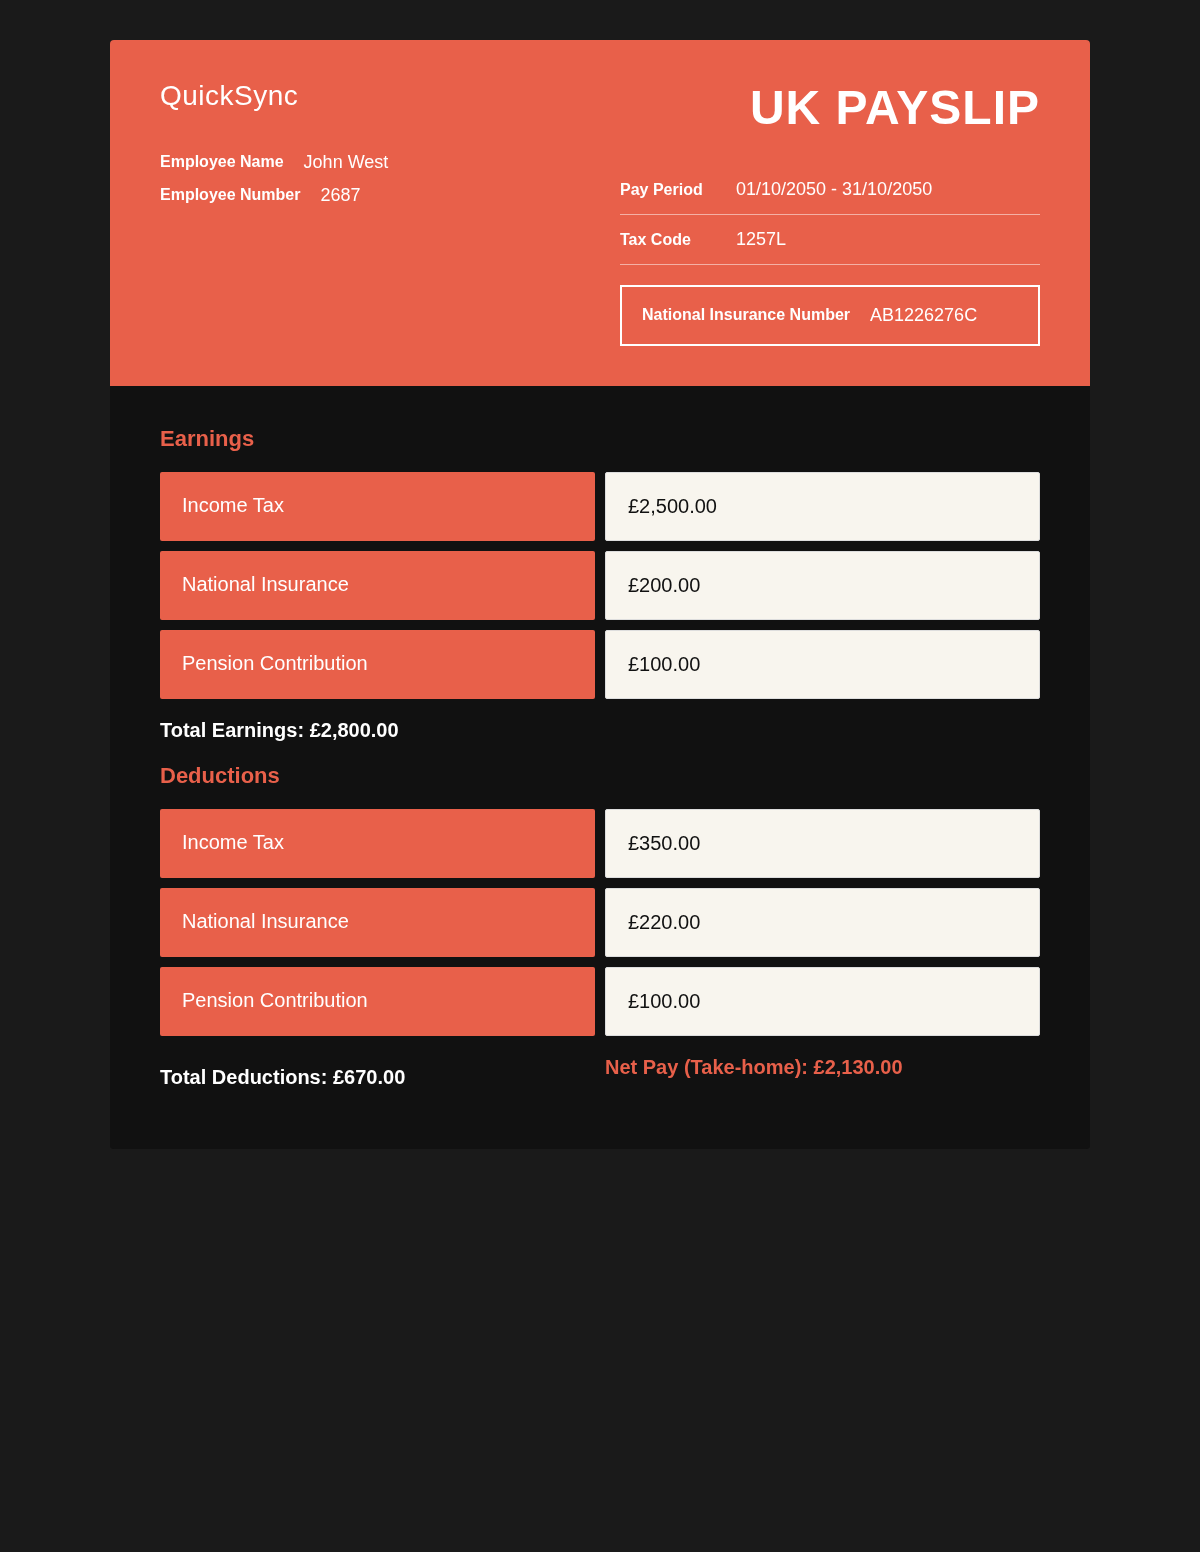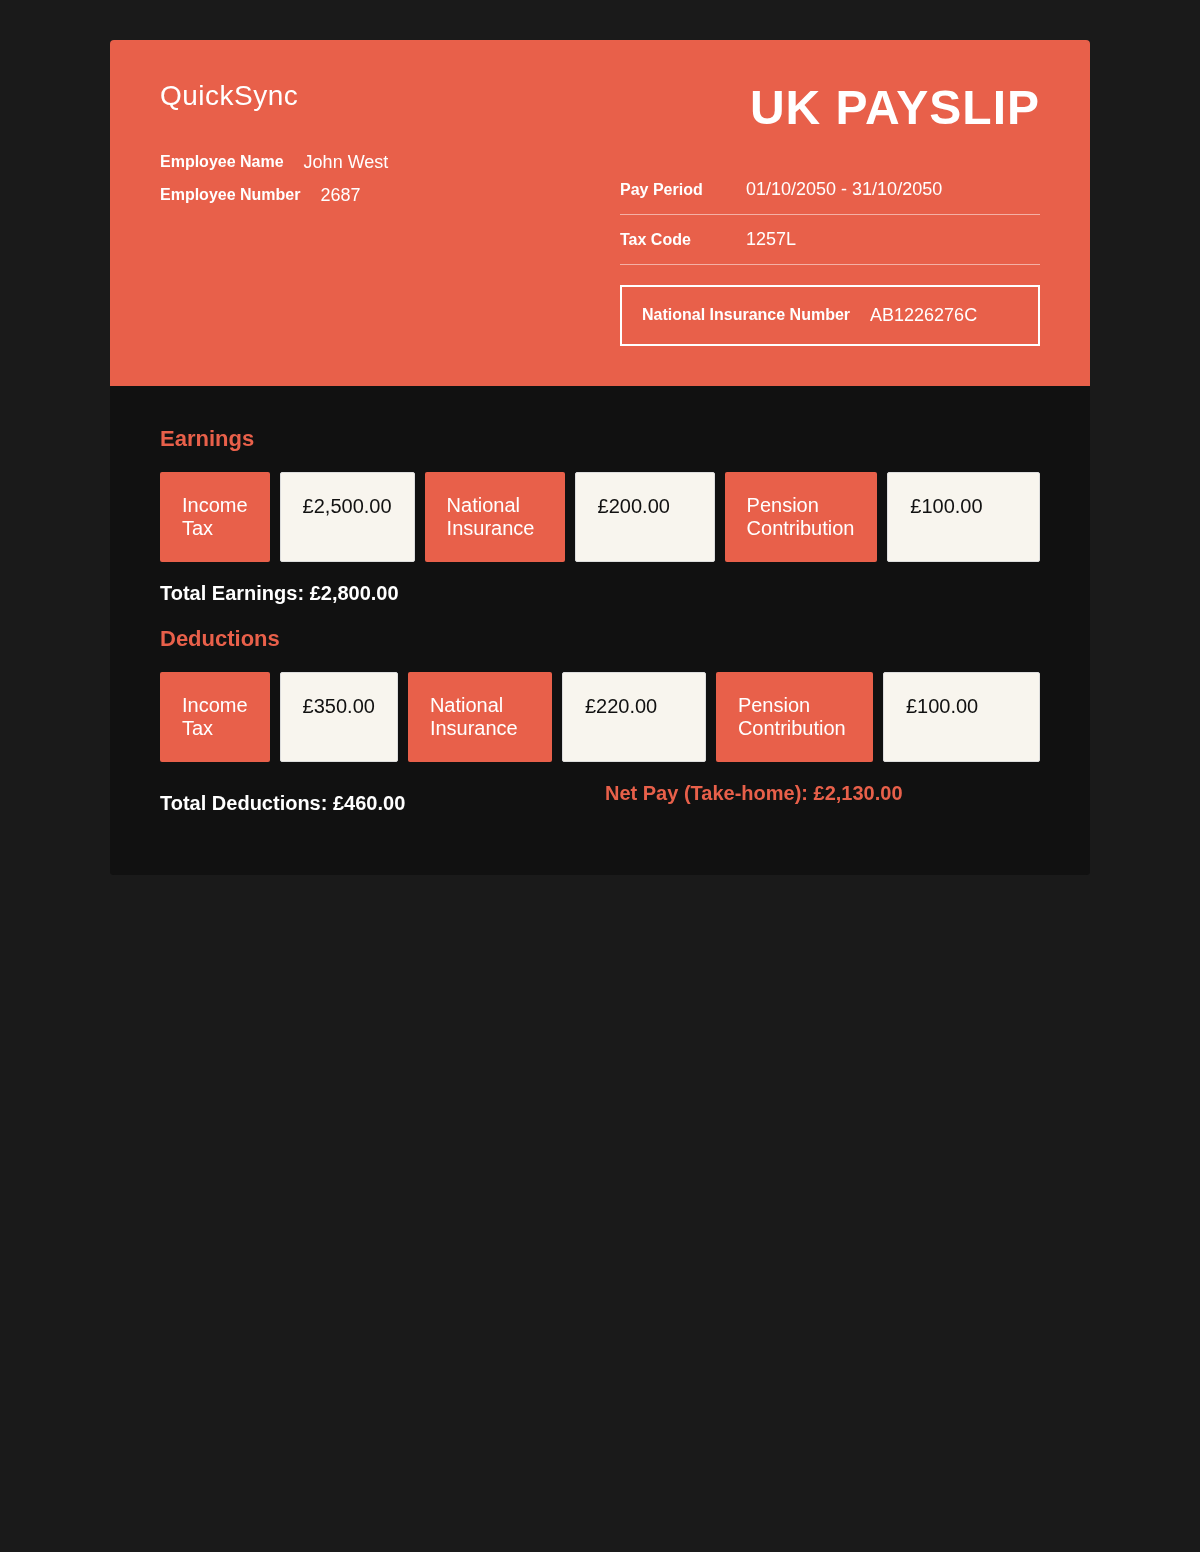--- a/index.html
+++ b/index.html
@@ -74,21 +74,21 @@
       letter-spacing: 1px;
     }
     .pay-details {
       display: flex;
       flex-direction: column;
       gap: 0;
     }
     .pay-detail-row {
       display: flex;
       align-items: center;
-      gap: 26px;
+      gap: 16px;
       padding: 14px 0;
       border-bottom: 1px solid rgba(255,255,255,0.5);
     }
     .pay-detail-row:last-of-type {
       border-bottom: none;
     }
     .pay-detail-label {
       color: #fff;
       font-weight: 700;
       font-size: 16px;
@@ -127,21 +127,21 @@
       font-size: 22px;
       font-weight: 700;
       margin-bottom: 20px;
       margin-top: 21px;
     }
     .section-title:first-child {
       margin-top: 0;
     }
     .line-items {
       display: flex;
-      flex-direction: row;
+      flex-direction: column;
       gap: 10px;
       margin-bottom: 20px;
     }
     .line-item {
       display: grid;
       grid-template-columns: 1fr 1fr;
       gap: 10px;
     }
     .item-label {
       background: #e8604a;
@@ -245,17 +245,17 @@
         <div class="line-item">
       <div class="item-label">National Insurance</div>
       <div class="item-value">£220.00</div>
     </div>
         <div class="line-item">
       <div class="item-label">Pension Contribution</div>
       <div class="item-value">£100.00</div>
     </div>
       </div>
     <div class="totals-footer">
-      <div class="total-row">Total Deductions: £460.00</div>
+      <div class="total-row">Total Deductions: £670.00</div>
       <div class="net-pay">Net Pay (Take-home): £2,130.00</div>
     </div>
   </div>
 </div>
 
 </body></html>

